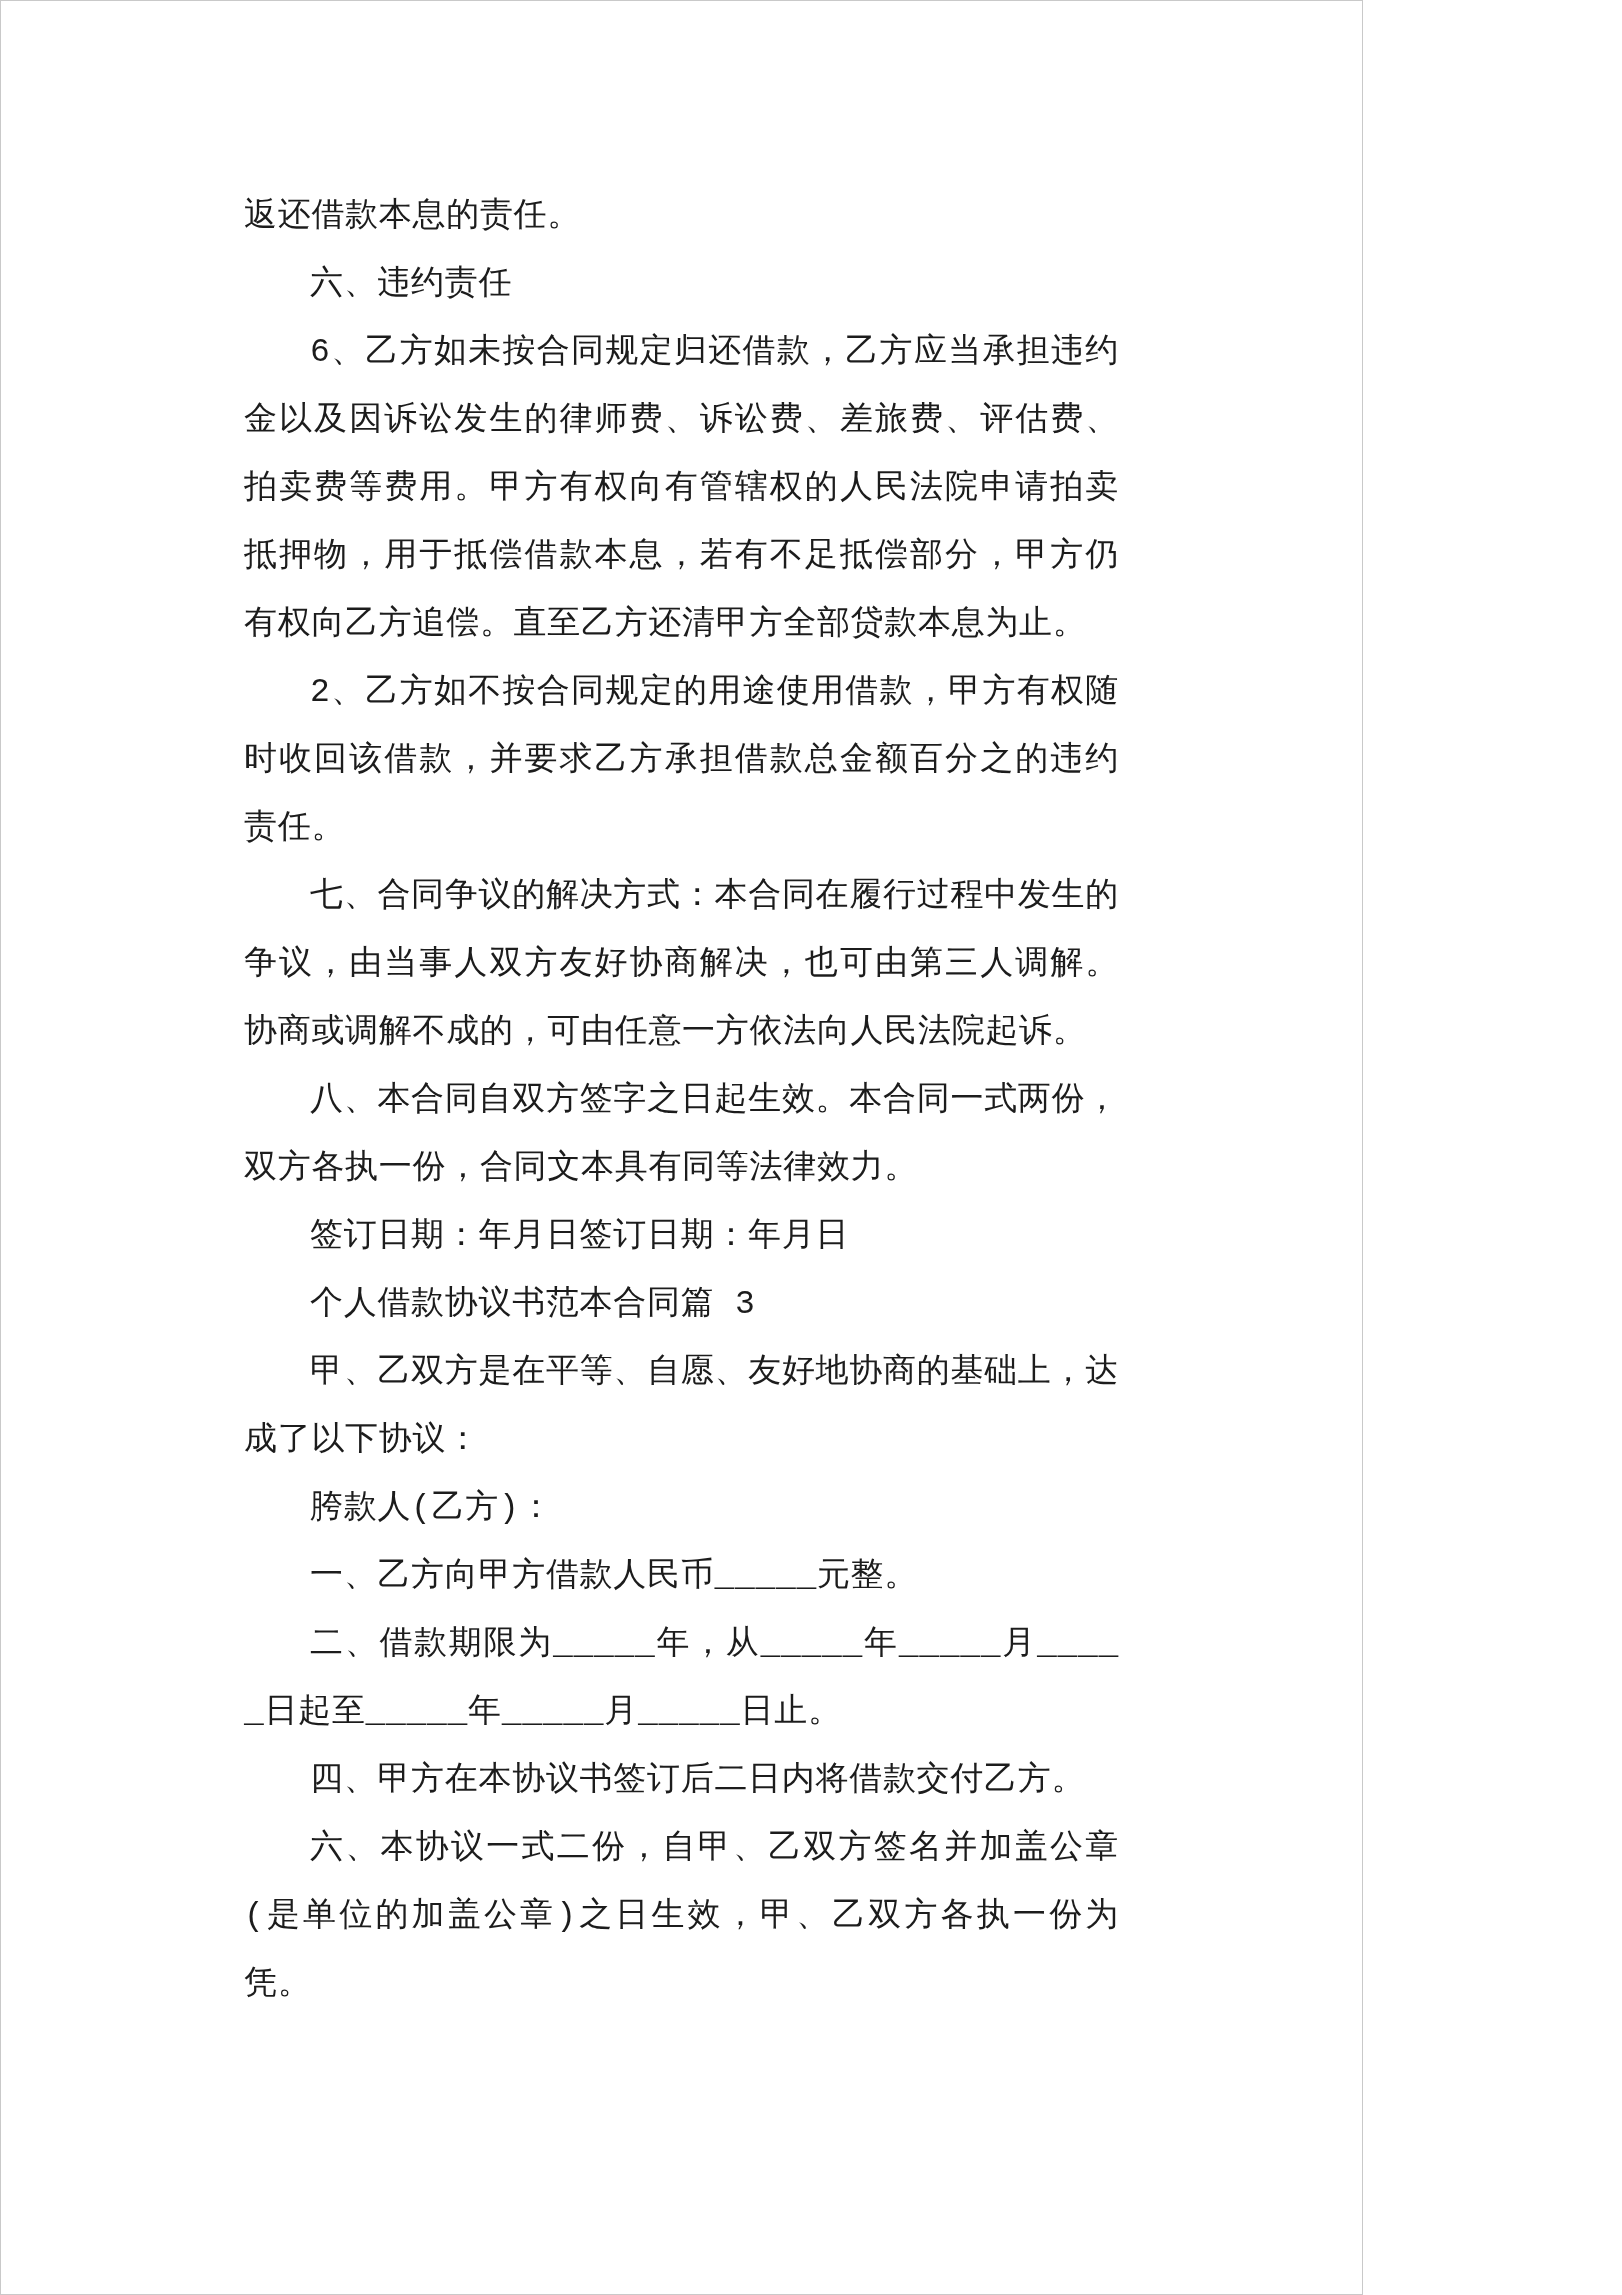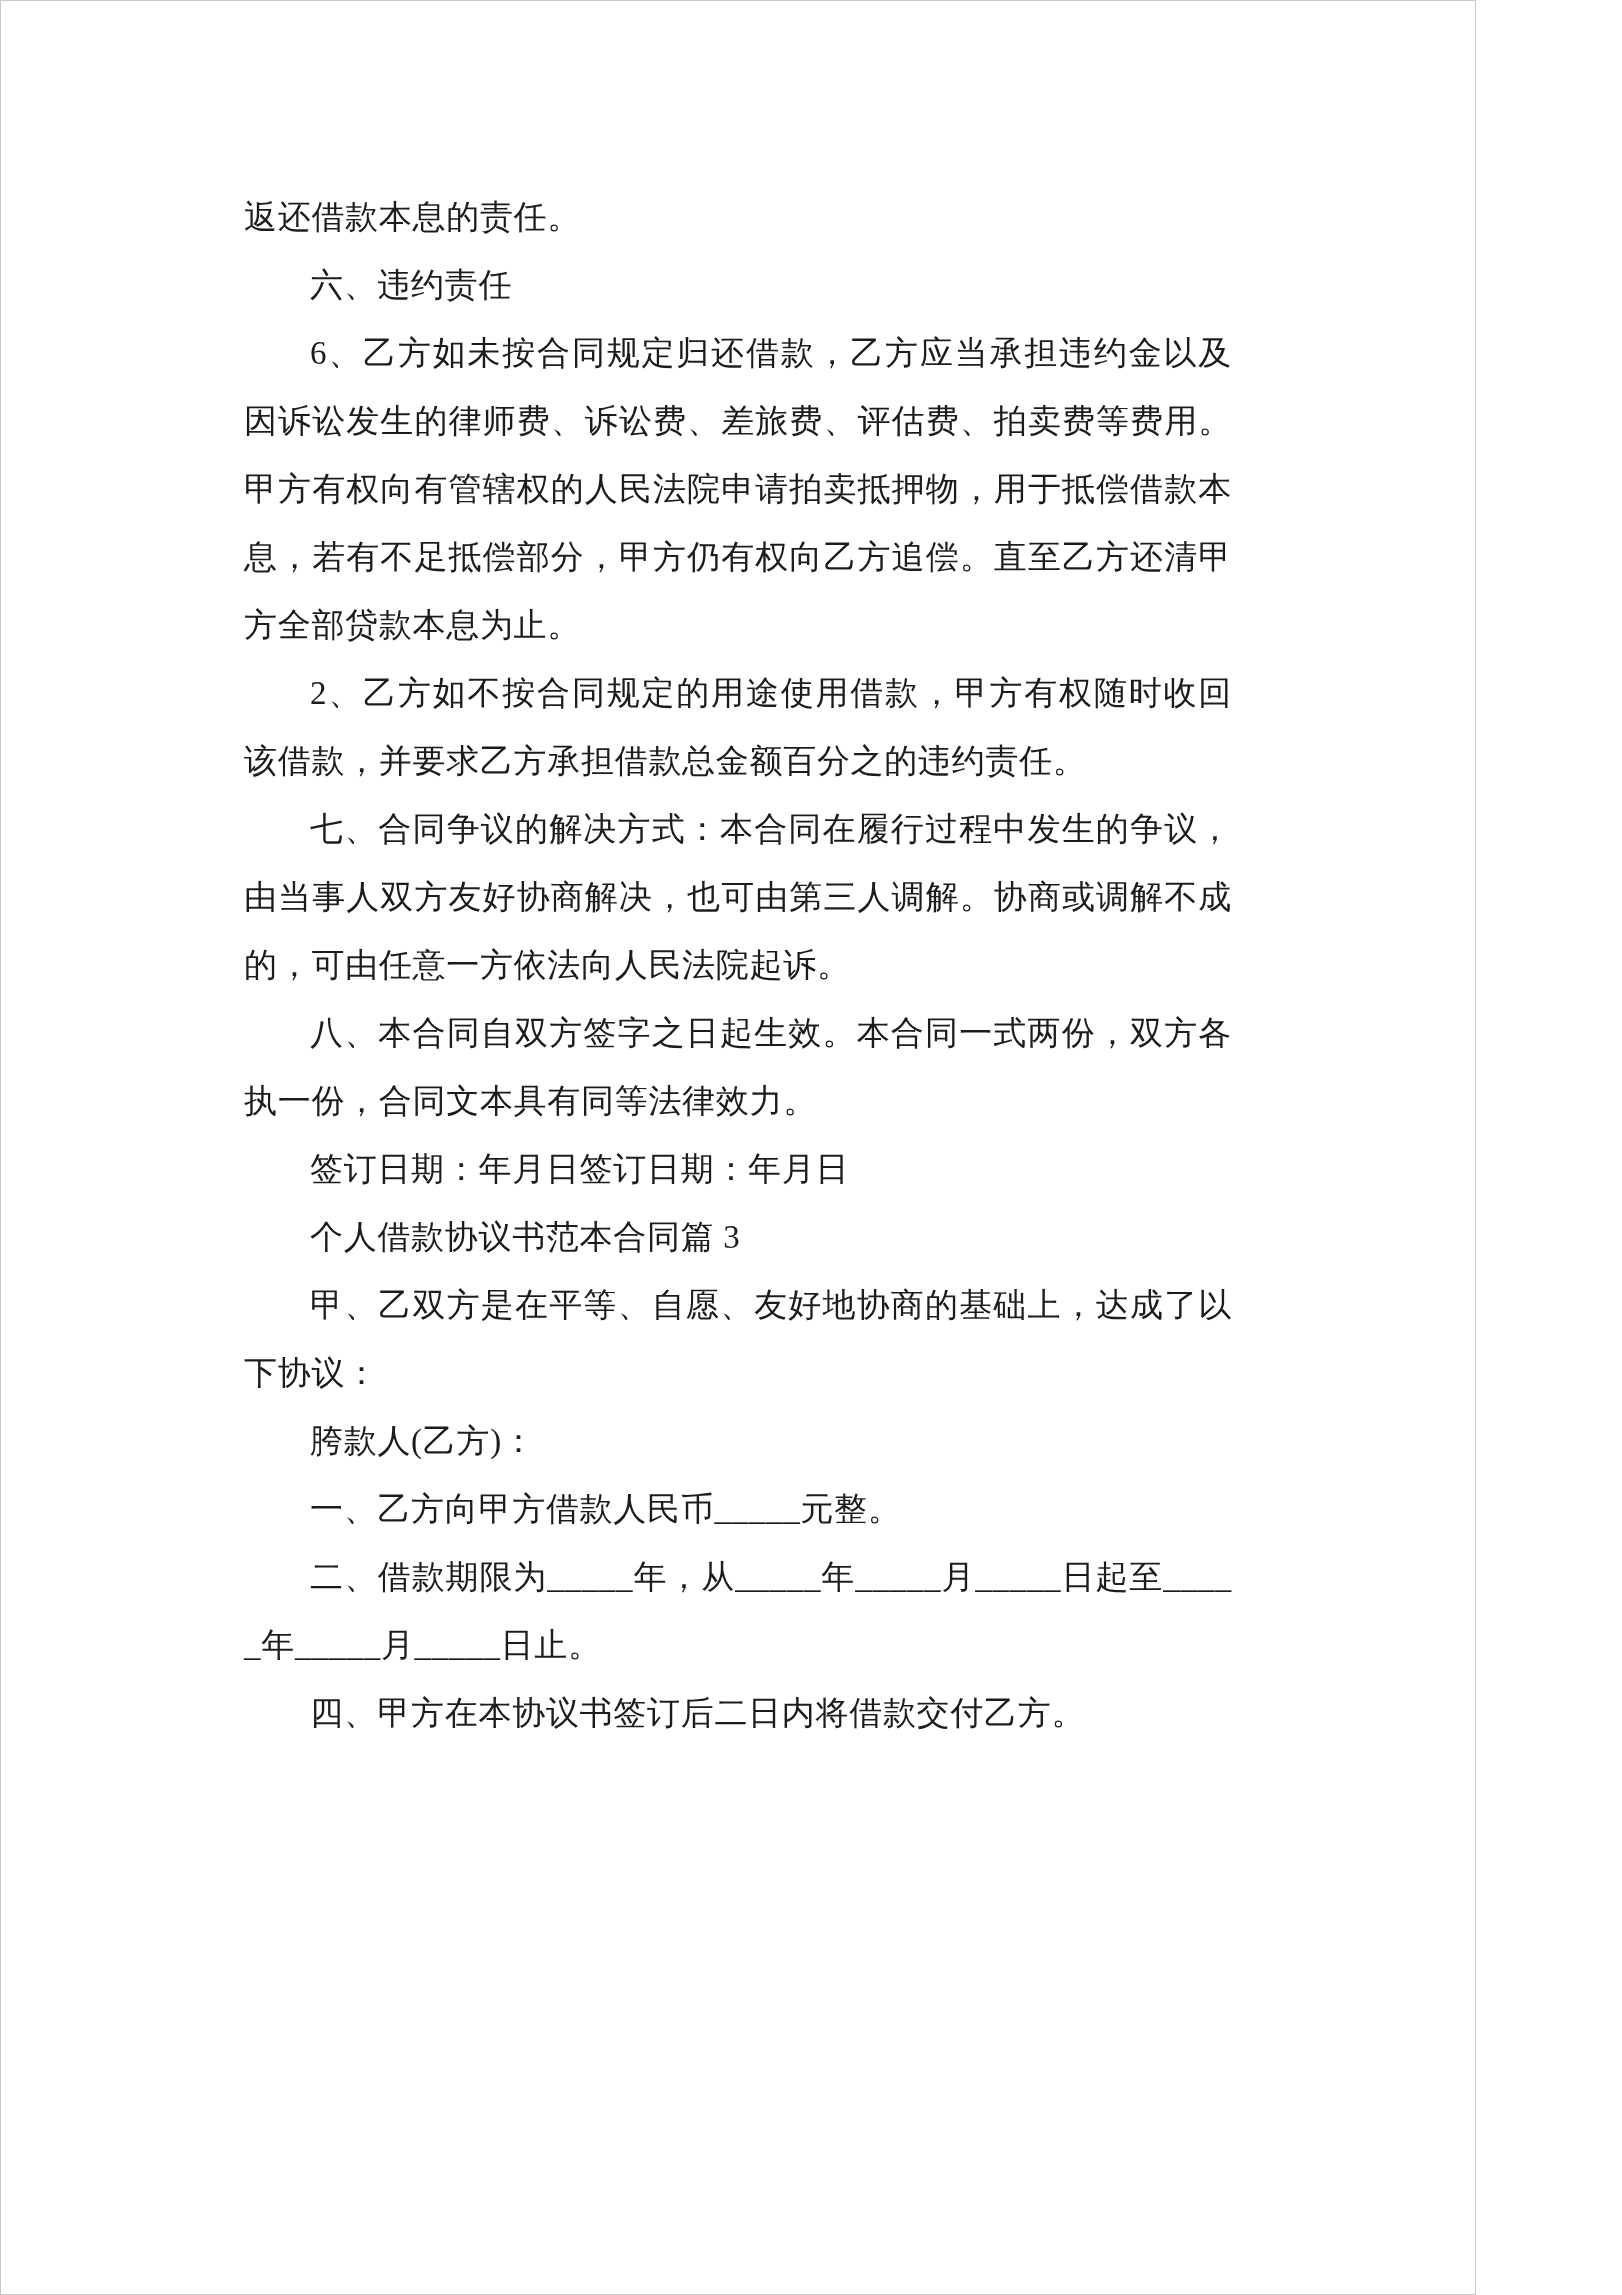--- a/index.html
+++ b/index.html
@@ -2,27 +2,27 @@
 <html style="font-size:10.5px"><head>
 <meta charset="utf-8">
 <style>
   html, body {
     margin: 0;
     padding: 0;
     background: #ffffff;
   }
   .page {
     position: relative;
-    width: 1476px;
+    width: 1363px;
     height: 2295px;
     box-sizing: border-box;
     background: #ffffff;
     border: 1.3px solid #c9c9c9;
     padding: 182px 243px 0 243px;
-    font-family: Liberation Serif, serif;
+    font-family: Liberation Mono, monospace;
     color: #1c1c1c;
     overflow: hidden;
   }
   .doc-body {
     width: 100%;
   }
   .para {
     margin: 0;
     font-size: 33px;
     line-height: 68px;
@@ -45,15 +45,16 @@
       <p class="para indent">2、乙方如不按合同规定的用途使用借款，甲方有权随时收回该借款，并要求乙方承担借款总金额百分之的违约责任。</p>
       <p class="para indent">七、合同争议的解决方式：本合同在履行过程中发生的争议，由当事人双方友好协商解决，也可由第三人调解。协商或调解不成的，可由任意一方依法向人民法院起诉。</p>
       <p class="para indent">八、本合同自双方签字之日起生效。本合同一式两份，双方各执一份，合同文本具有同等法律效力。</p>
       <p class="para indent">签订日期：年月日签订日期：年月日</p>
       <p class="para indent">个人借款协议书范本合同篇 3</p>
       <p class="para indent">甲、乙双方是在平等、自愿、友好地协商的基础上，达成了以下协议：</p>
       <p class="para indent">胯款人(乙方)：</p>
       <p class="para indent">一、乙方向甲方借款人民币_____元整。</p>
       <p class="para indent">二、借款期限为_____年，从_____年_____月_____日起至_____年_____月_____日止。</p>
       <p class="para indent">四、甲方在本协议书签订后二日内将借款交付乙方。</p>
+      <p class="para indent">六、本协议一式二份，自甲、乙双方签名并加盖公章(是单位的加盖公章)之日生效，甲、乙双方各执一份为凭。</p>
     </div>
 </div>
 
 
 </body></html>

